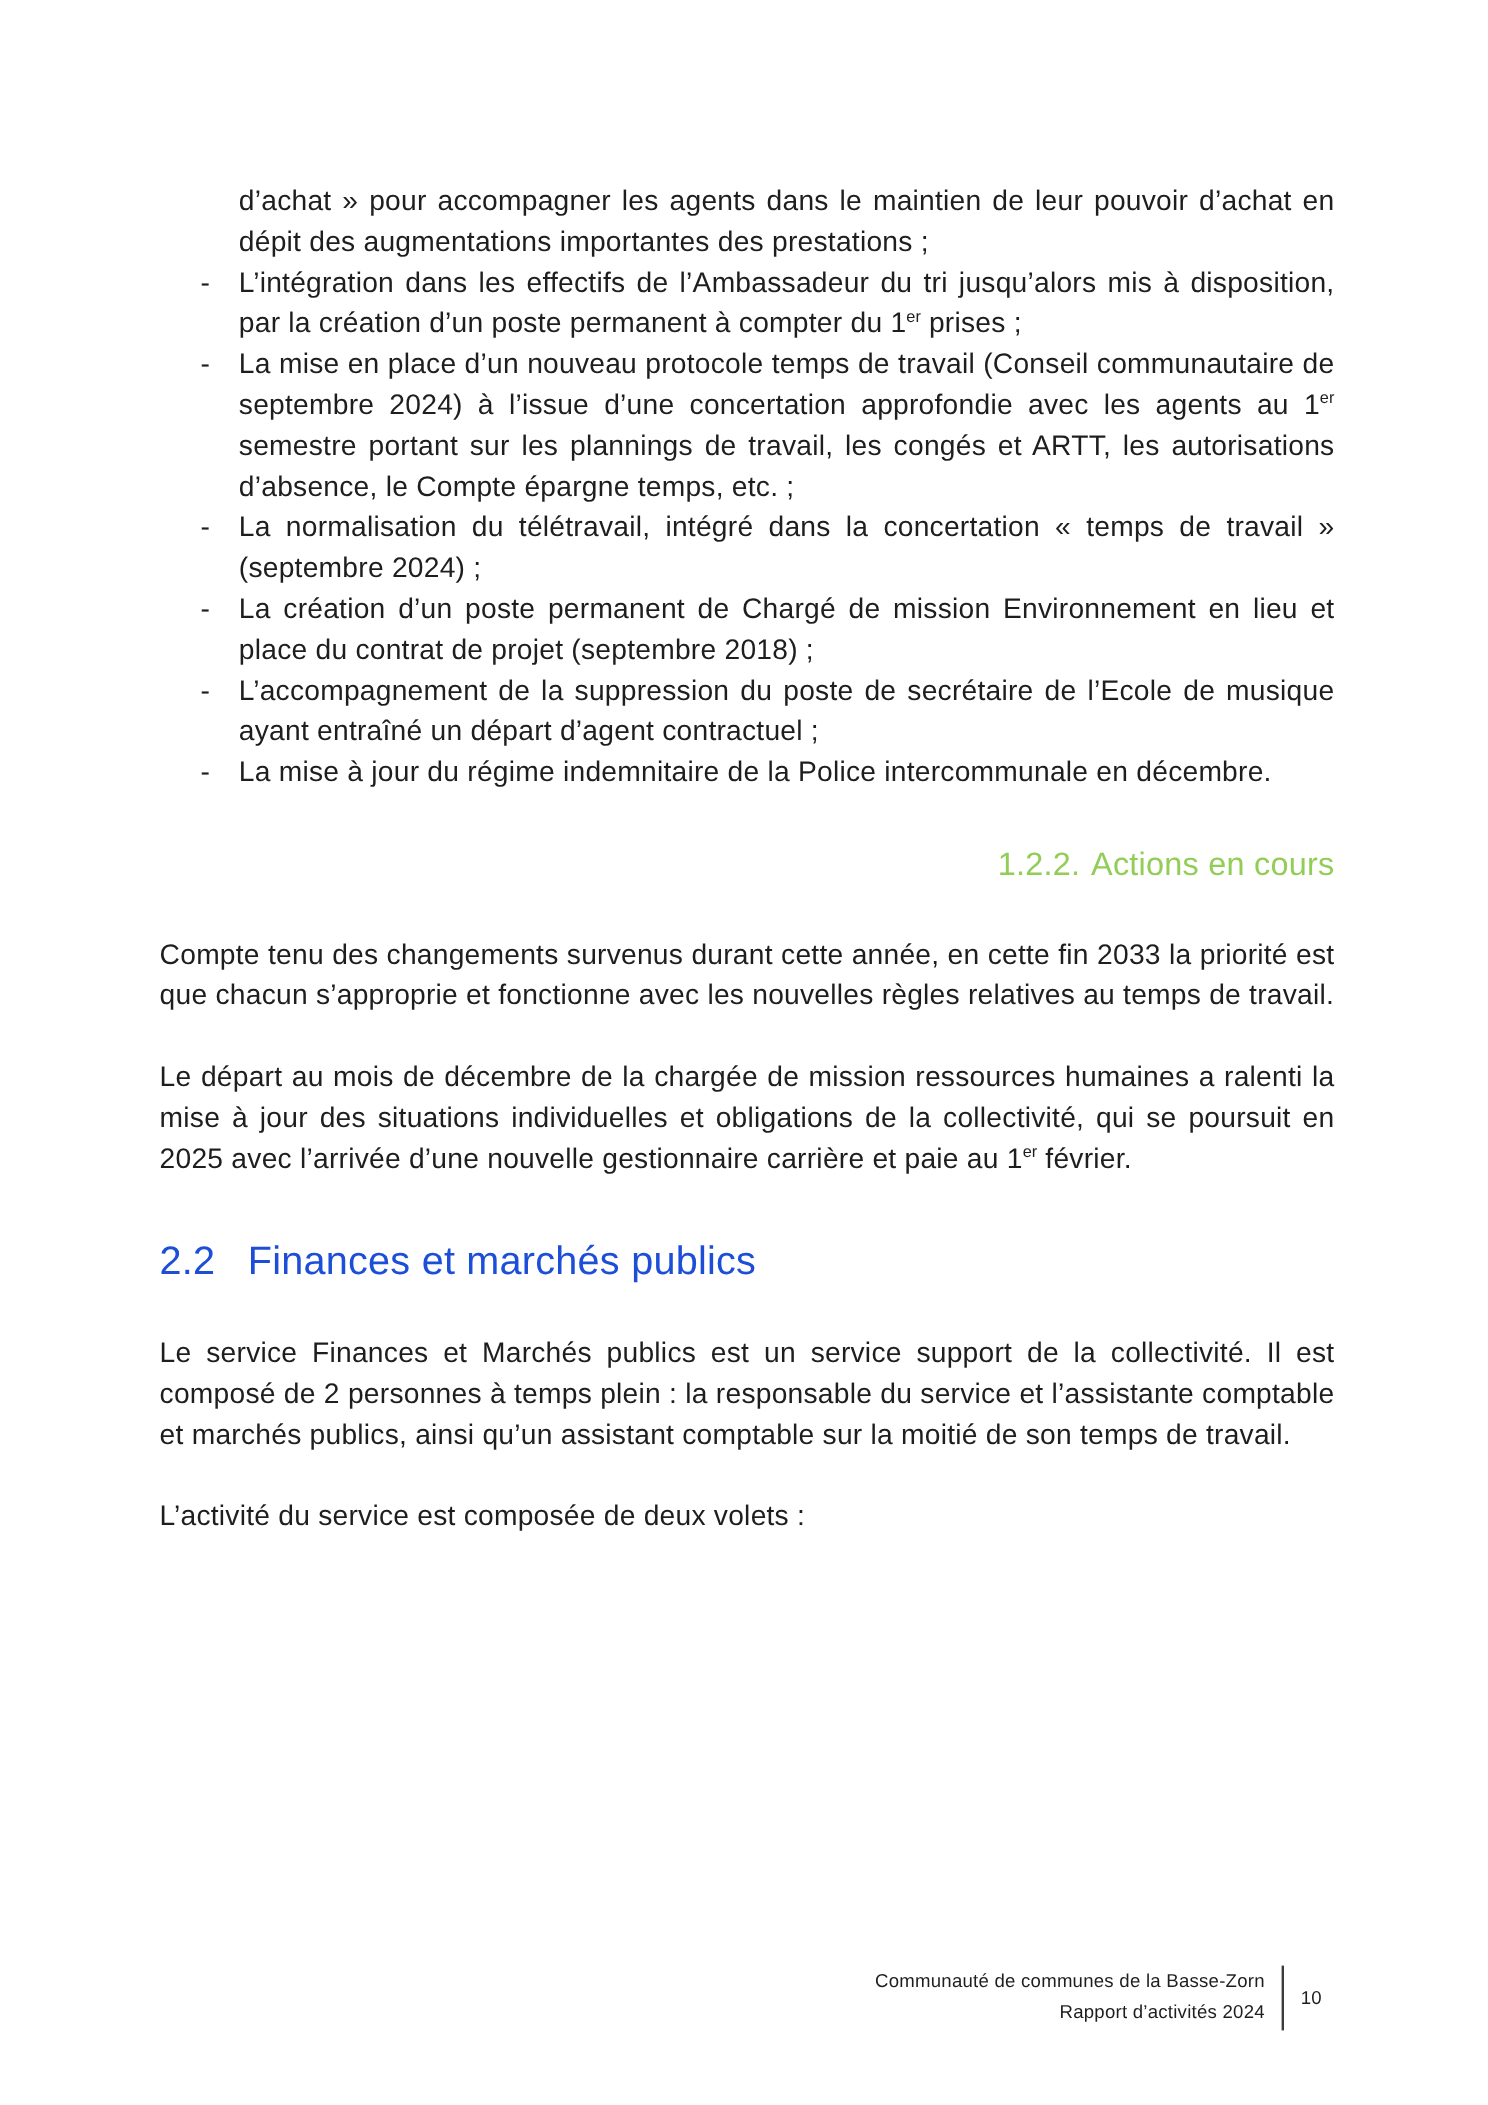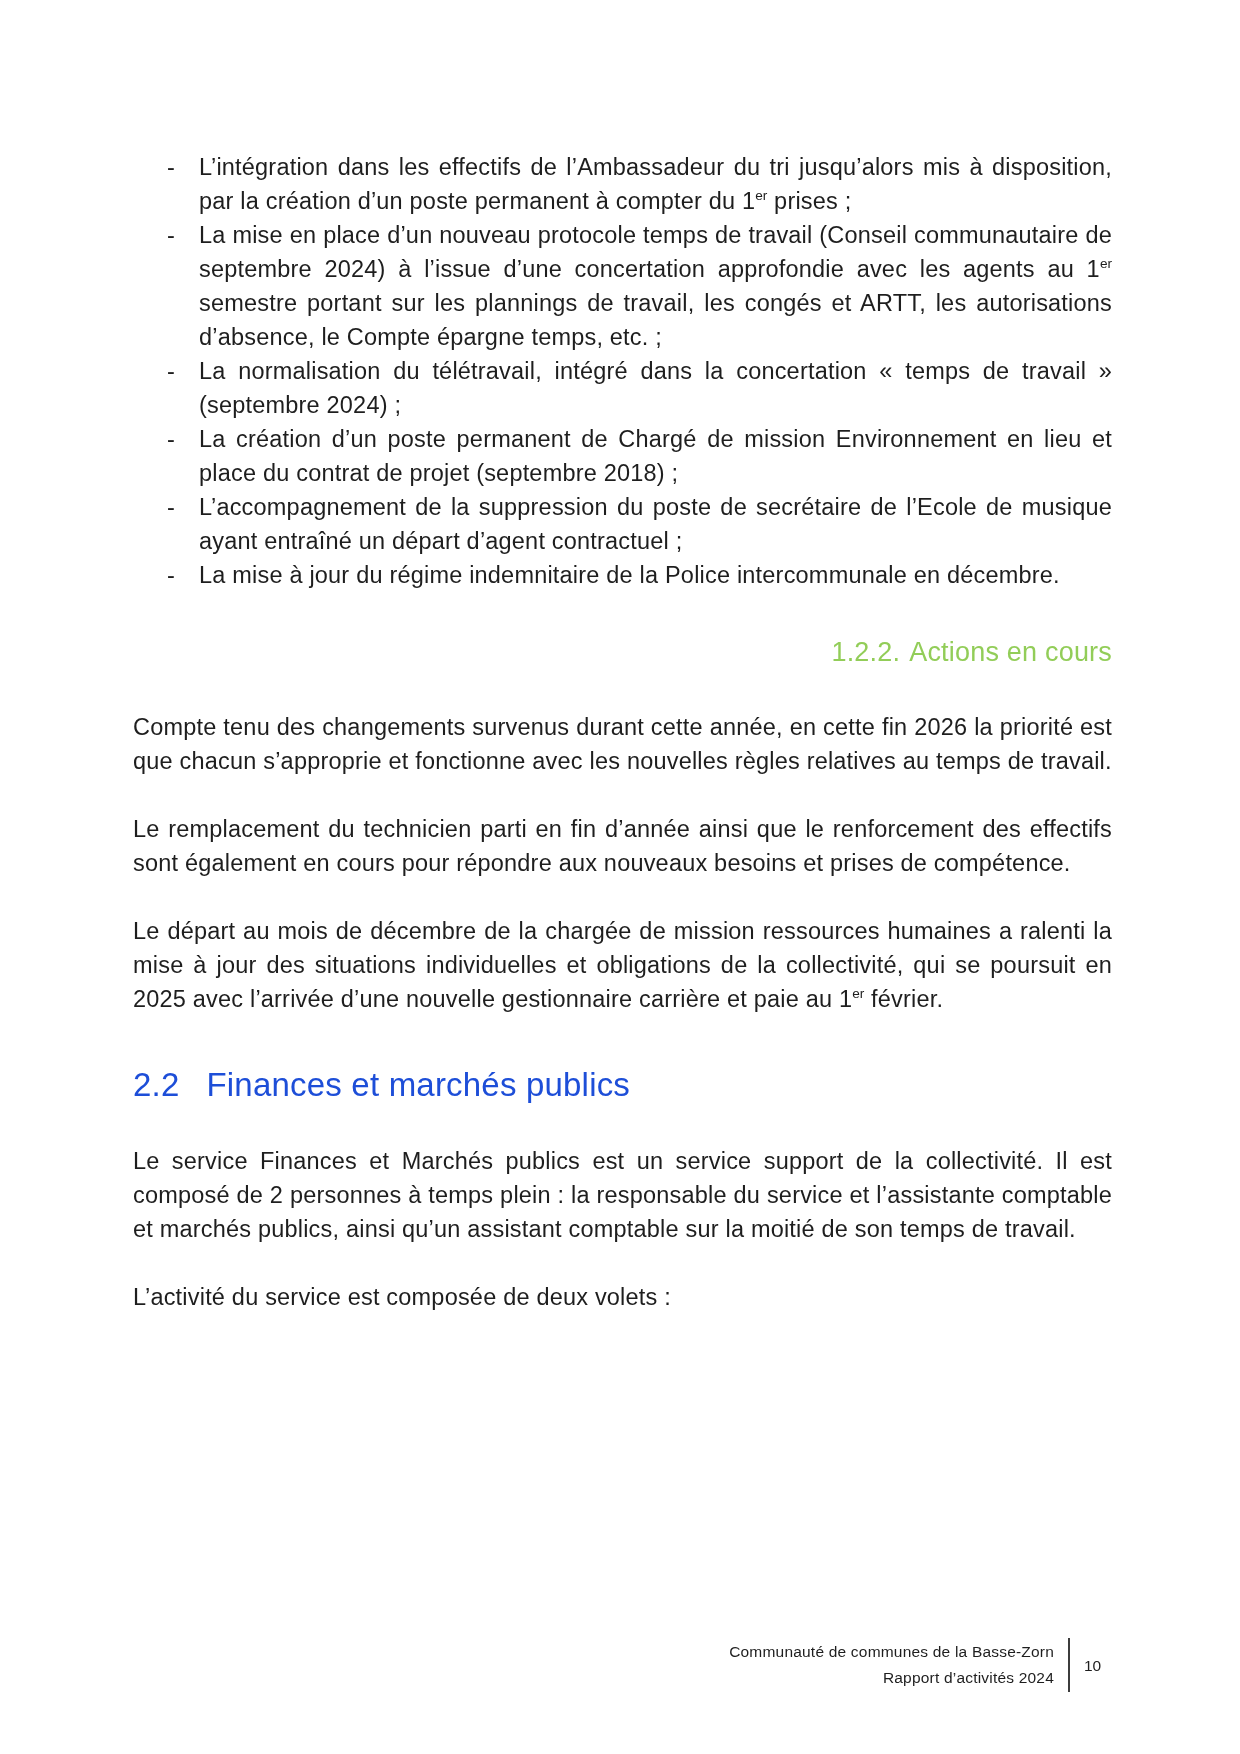--- a/index.html
+++ b/index.html
@@ -98,20 +98,21 @@
     padding-top: 2px;
   }
 </style>
 </head>
 <body>
 
 <div class="page" style="color: rgb(30, 30, 30);">
   <div class="content">
 
     <div class="list">
+      <p class="li-cont">d’achat » pour accompagner les agents dans le maintien de leur pouvoir d’achat en dépit des augmentations importantes des prestations ;</p>
 
       <div class="li">
         <span class="li-marker">-</span>
         <p class="li-text"><span>L’intégration dans les effectifs de l’Ambassadeur du tri jusqu’alors mis à disposition, par la création d’un poste permanent à compter du 1</span><sup>er</sup><span> prises ;</span></p>
       </div>
 
       <div class="li">
         <span class="li-marker">-</span>
         <p class="li-text"><span>La mise en place d’un nouveau protocole temps de travail (Conseil communautaire de septembre 2024) à l’issue d’une concertation approfondie avec les agents au 1</span><sup>er</sup><span> semestre portant sur les plannings de travail, les congés et ARTT, les autorisations d’absence, le Compte épargne temps, etc. ;</span></p>
       </div>
@@ -132,23 +133,22 @@
       </div>
 
       <div class="li">
         <span class="li-marker">-</span>
         <p class="li-text"><span>La mise à jour du régime indemnitaire de la Police intercommunale en décembre.</span></p>
       </div>
     </div>
 
     <h3 class="h-green" style="color: rgb(146, 205, 88); text-align: right;"><span class="h-num">1.2.2.</span><span>Actions en cours</span></h3>
 
-    <p class="body-p">Compte tenu des changements survenus durant cette année, en cette fin 2026 la priorité est que chacun s’approprie et fonctionne avec les nouvelles règles relatives au temps de travail.</p>
+    <p class="body-p">Compte tenu des changements survenus durant cette année, en cette fin 2033 la priorité est que chacun s’approprie et fonctionne avec les nouvelles règles relatives au temps de travail.</p>
 
-    <p class="body-p">Le remplacement du technicien parti en fin d’année ainsi que le renforcement des effectifs sont également en cours pour répondre aux nouveaux besoins et prises de compétence.</p>
 
     <p class="body-p"><span>Le départ au mois de décembre de la chargée de mission ressources humaines a ralenti la mise à jour des situations individuelles et obligations de la collectivité, qui se poursuit en 2025 avec l’arrivée d’une nouvelle gestionnaire carrière et paie au 1</span><sup>er</sup><span> février.</span></p>
 
     <h2 class="h-blue" style="color: #1d4ed8;"><span class="h-num">2.2</span><span>Finances et marchés publics</span></h2>
 
     <p class="body-p">Le service Finances et Marchés publics est un service support de la collectivité. Il est composé de 2 personnes à temps plein : la responsable du service et l’assistante comptable et marchés publics, ainsi qu’un assistant comptable sur la moitié de son temps de travail.</p>
 
     <p class="body-p last">L’activité du service est composée de deux volets :</p>
 
   </div>

